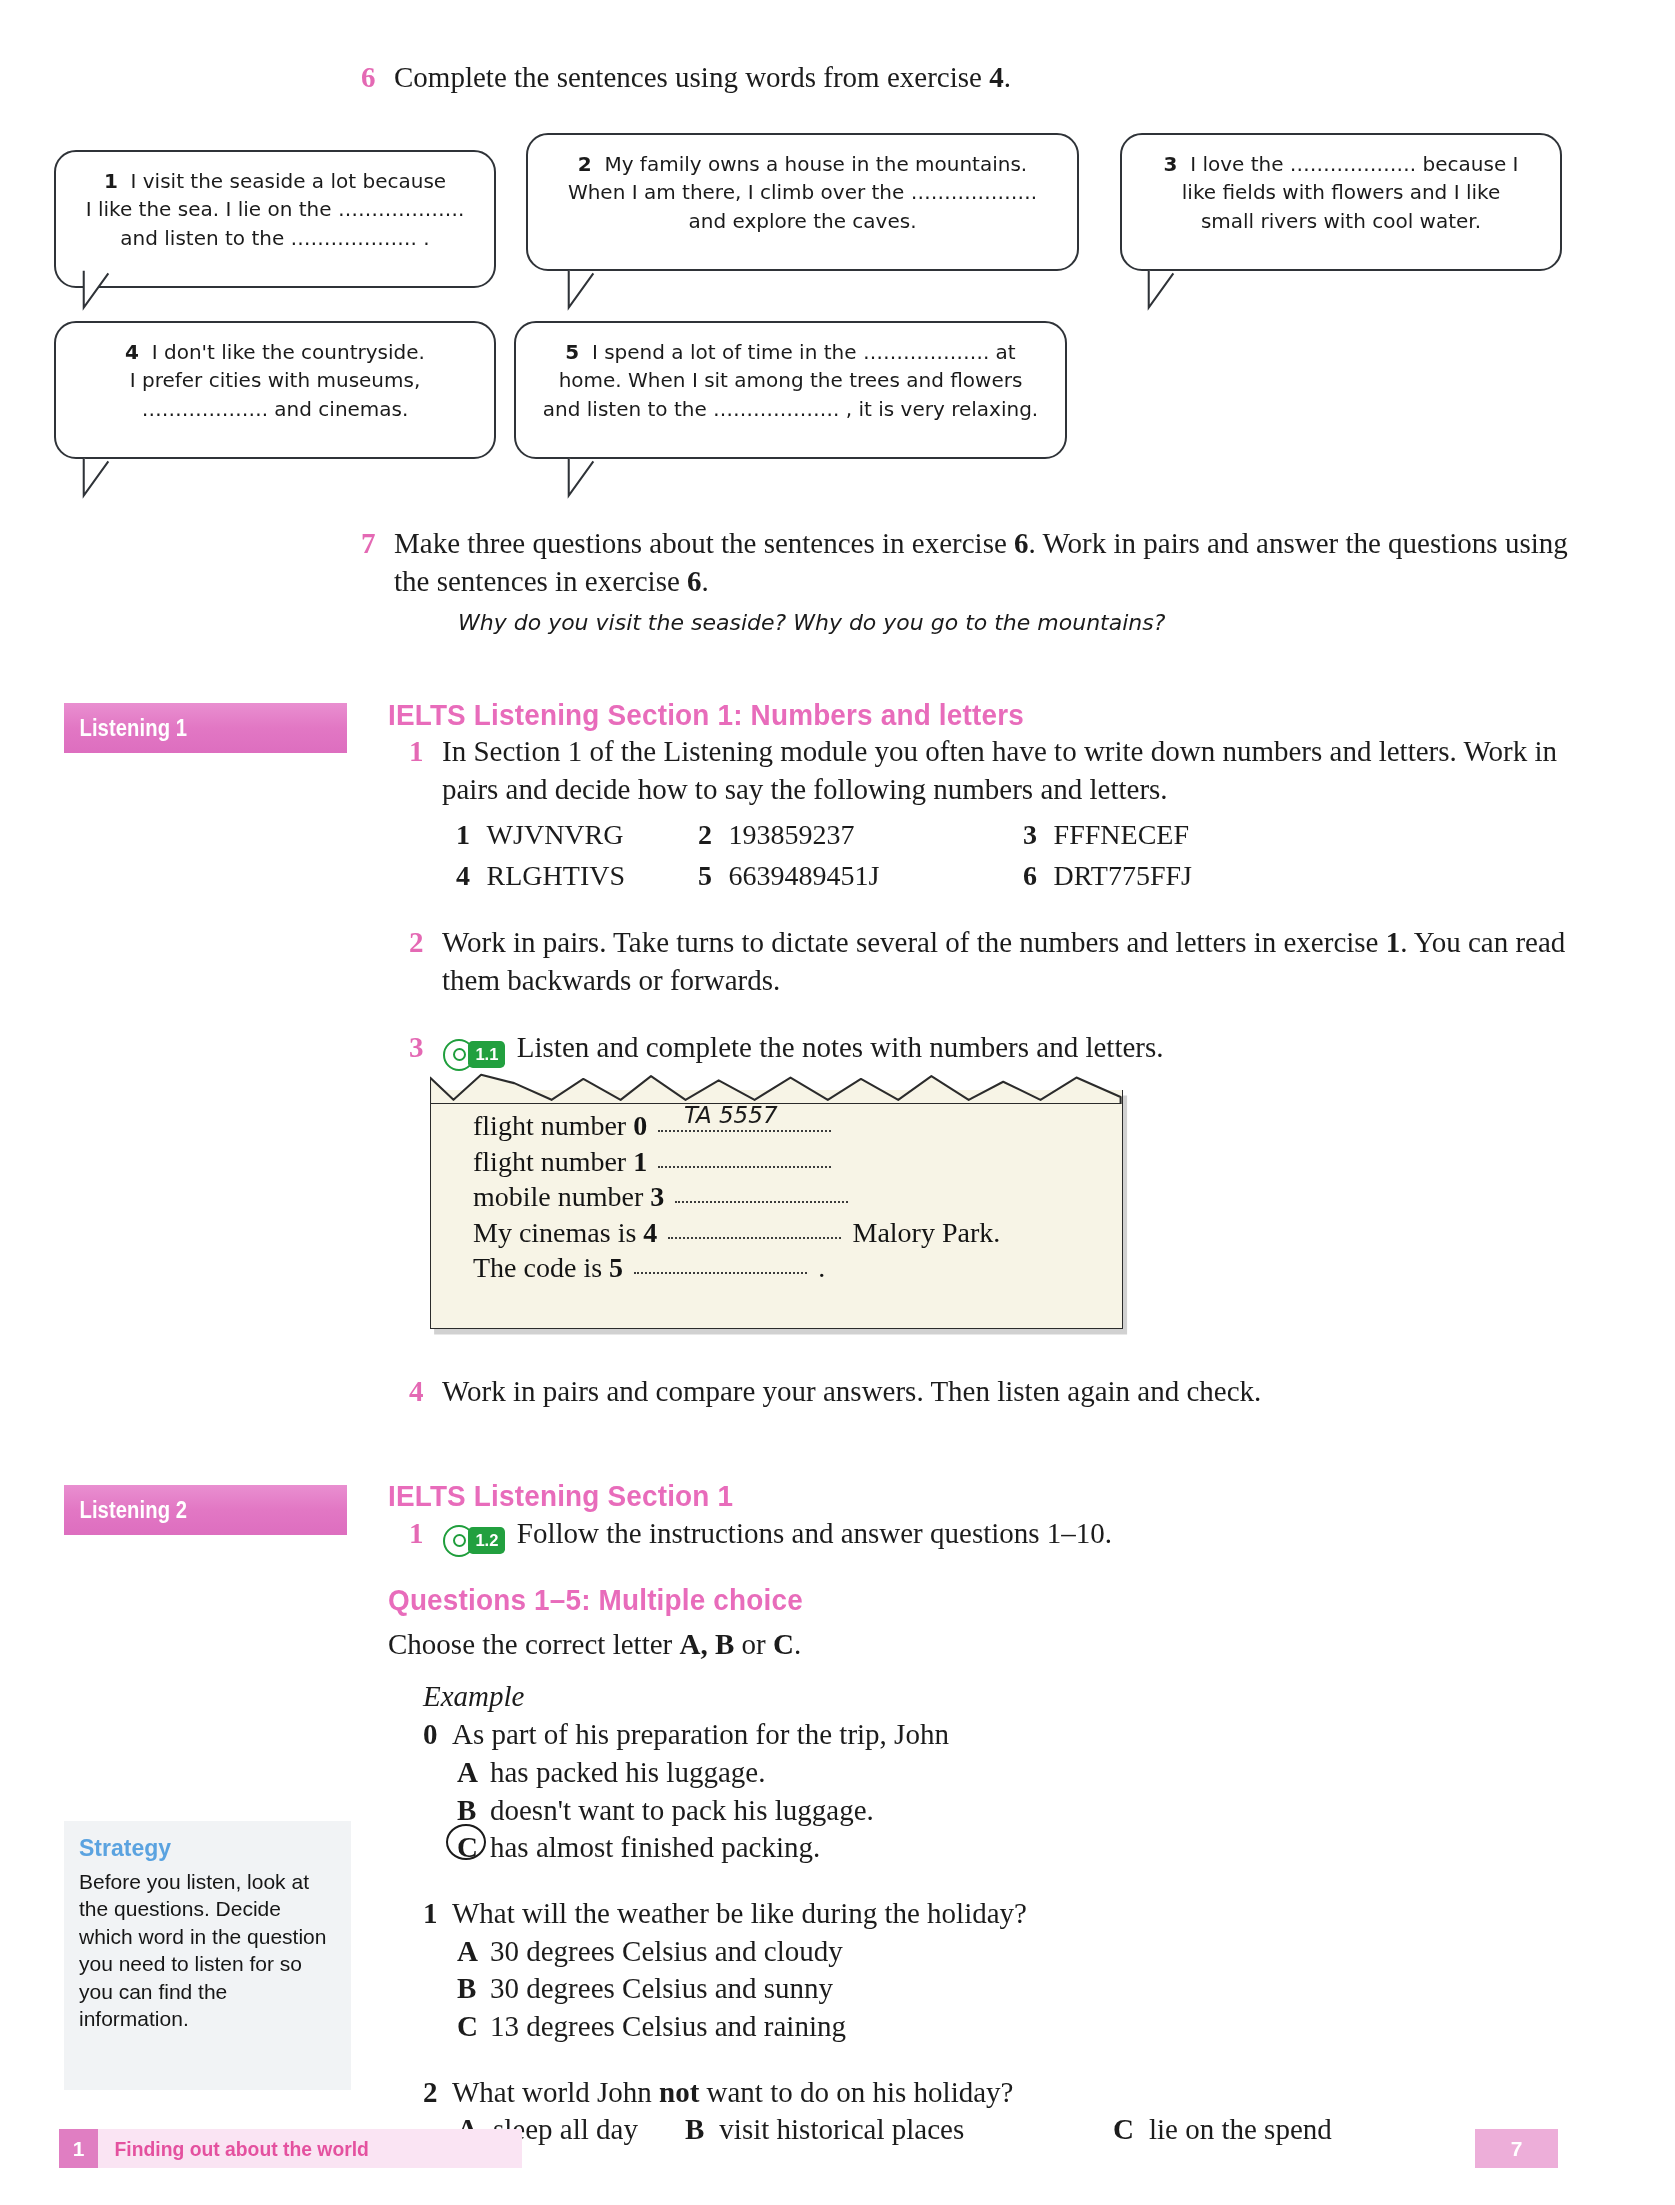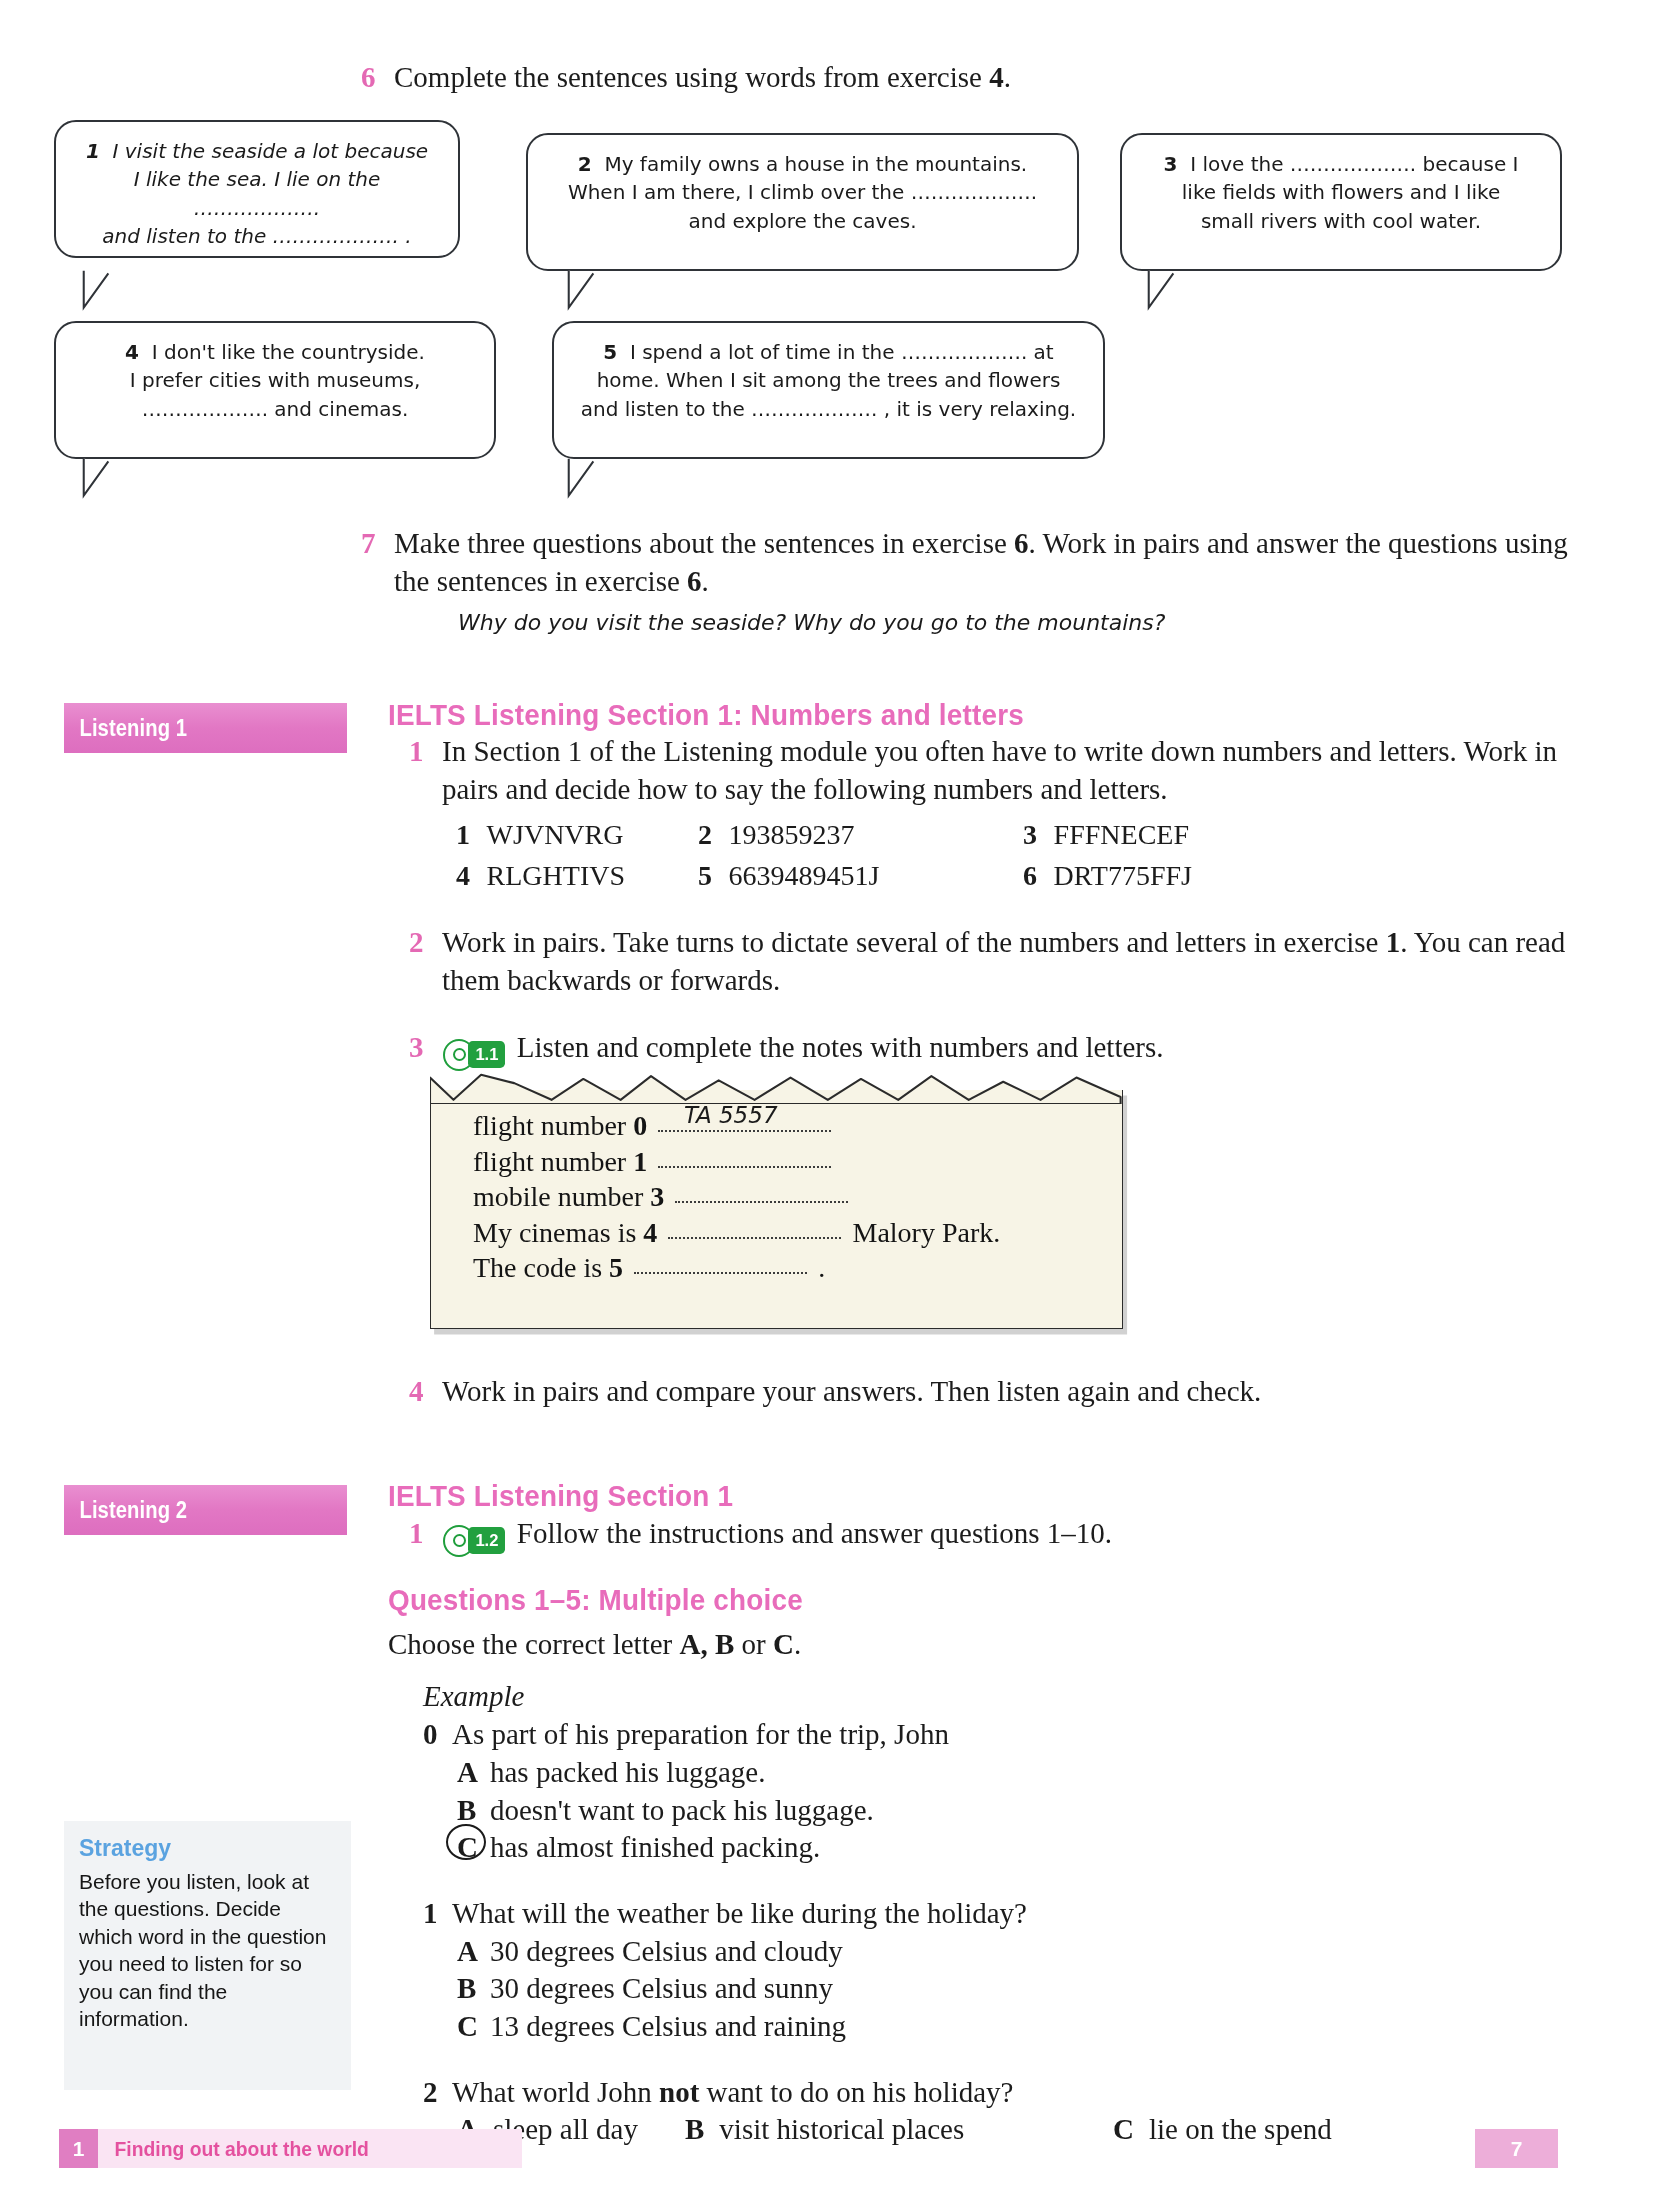--- a/index.html
+++ b/index.html
@@ -18,25 +18,25 @@
   
   .bubble{
     position:absolute;border:2.1px solid #2f3338;border-radius:22px;background:#fff;
     font-family:"DejaVu Sans", sans-serif;font-size:20px;line-height:1.42;
     text-align:center;color:#1b1b1b;box-sizing:border-box;padding:15px 12.4px;
   }
   .bubble b{font-weight:bold;}
   .tail{position:absolute;width:41px;height:43px;overflow:hidden;}
   .tail svg{display:block;}
 
-  #b1{left:54px;top:120px;width:406px;height:138px;font-style:italic;}
+  #b1{left:54px;top:150px;width:442px;height:138px;}
   #b2{left:526px;top:133px;width:553px;height:138px;}
   #b3{left:1120px;top:133px;width:442px;height:138px;}
   #b4{left:54px;top:321px;width:442px;height:138px;}
-  #b5{left:552px;top:321px;width:553px;height:138px;text-align:center;}
+  #b5{left:514px;top:321px;width:553px;height:138px;text-align:center;}
 
   
   #ex7{position:absolute;left:394px;top:525px;width:1174px;font-size:29px;line-height:1.3;}
   #ex7 .ex-num{position:absolute;left:-33px;top:0;font-size:29px;}
   #ex7 .example{
     font-family:"DejaVu Sans", sans-serif;font-style:italic;font-size:22px;
     margin-top:8.3px;margin-left:64px;color:#1b1b1b;
   }
 
   

